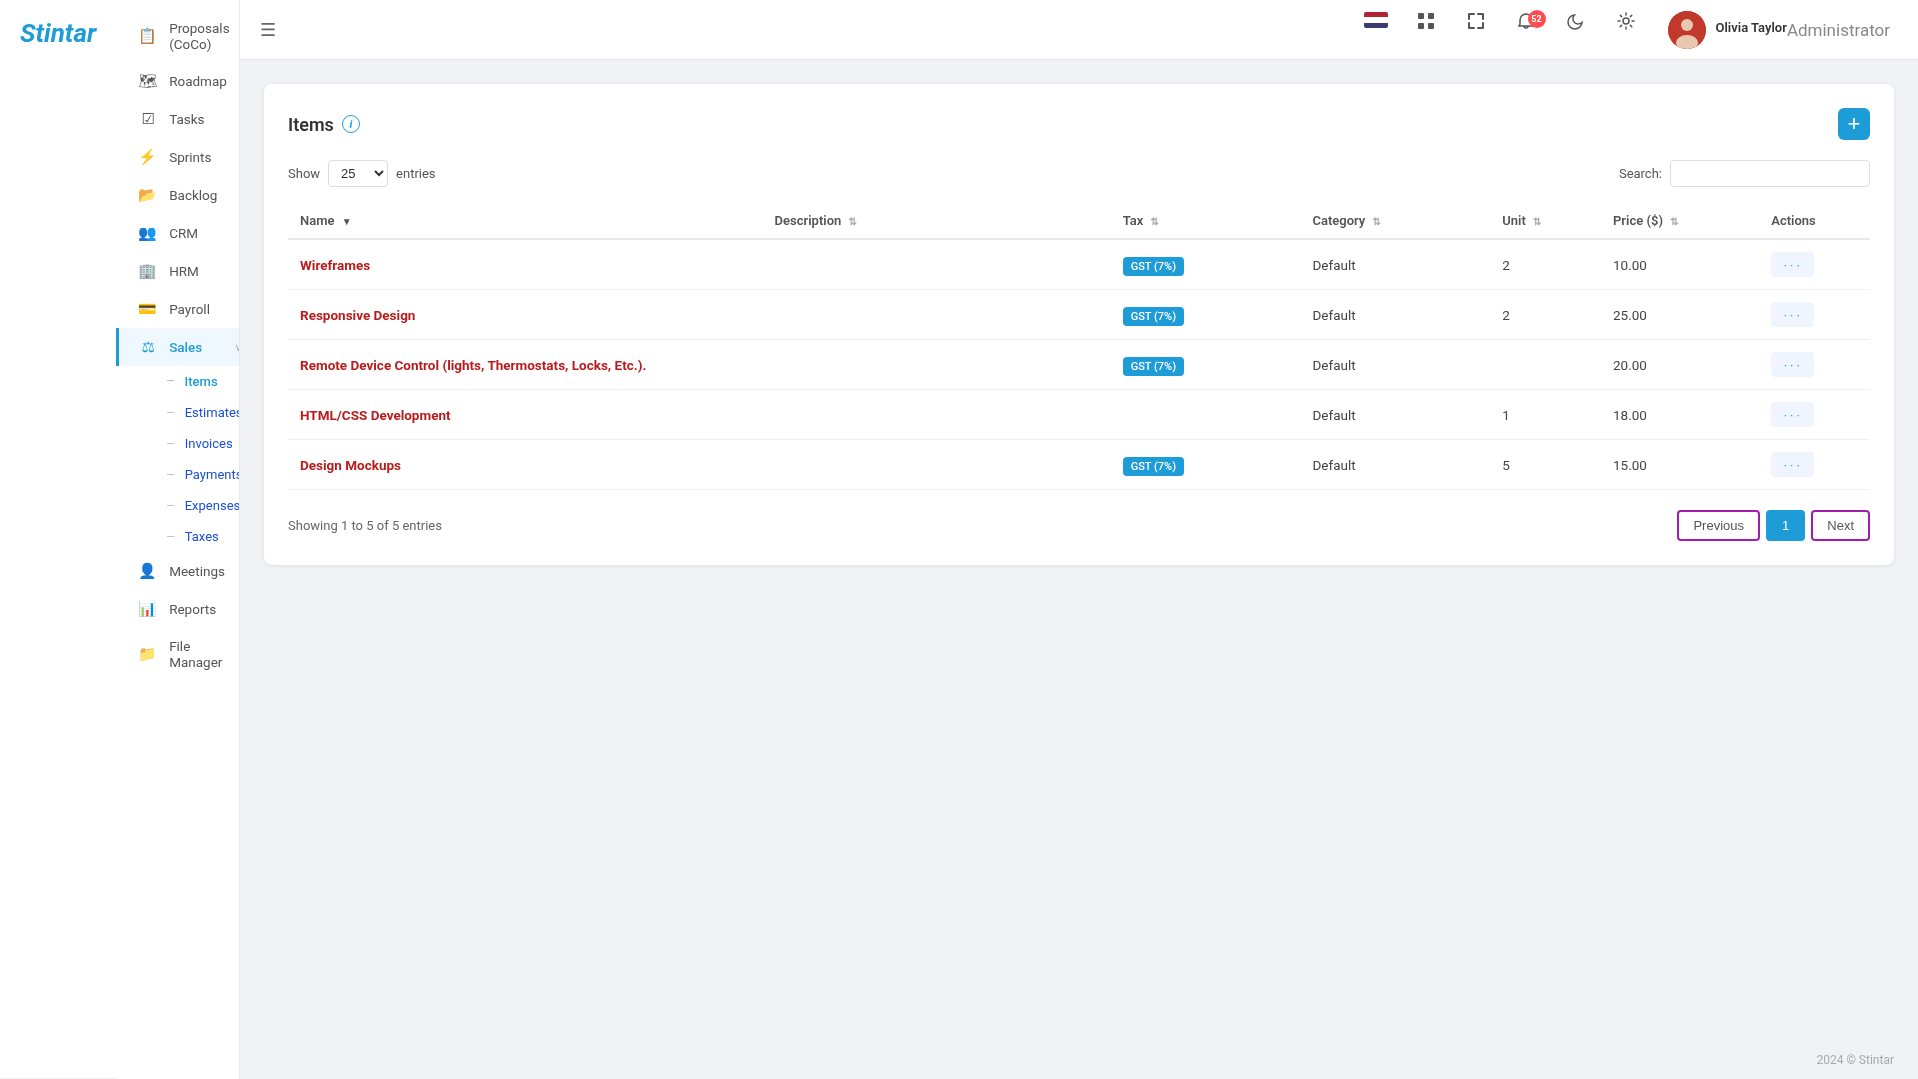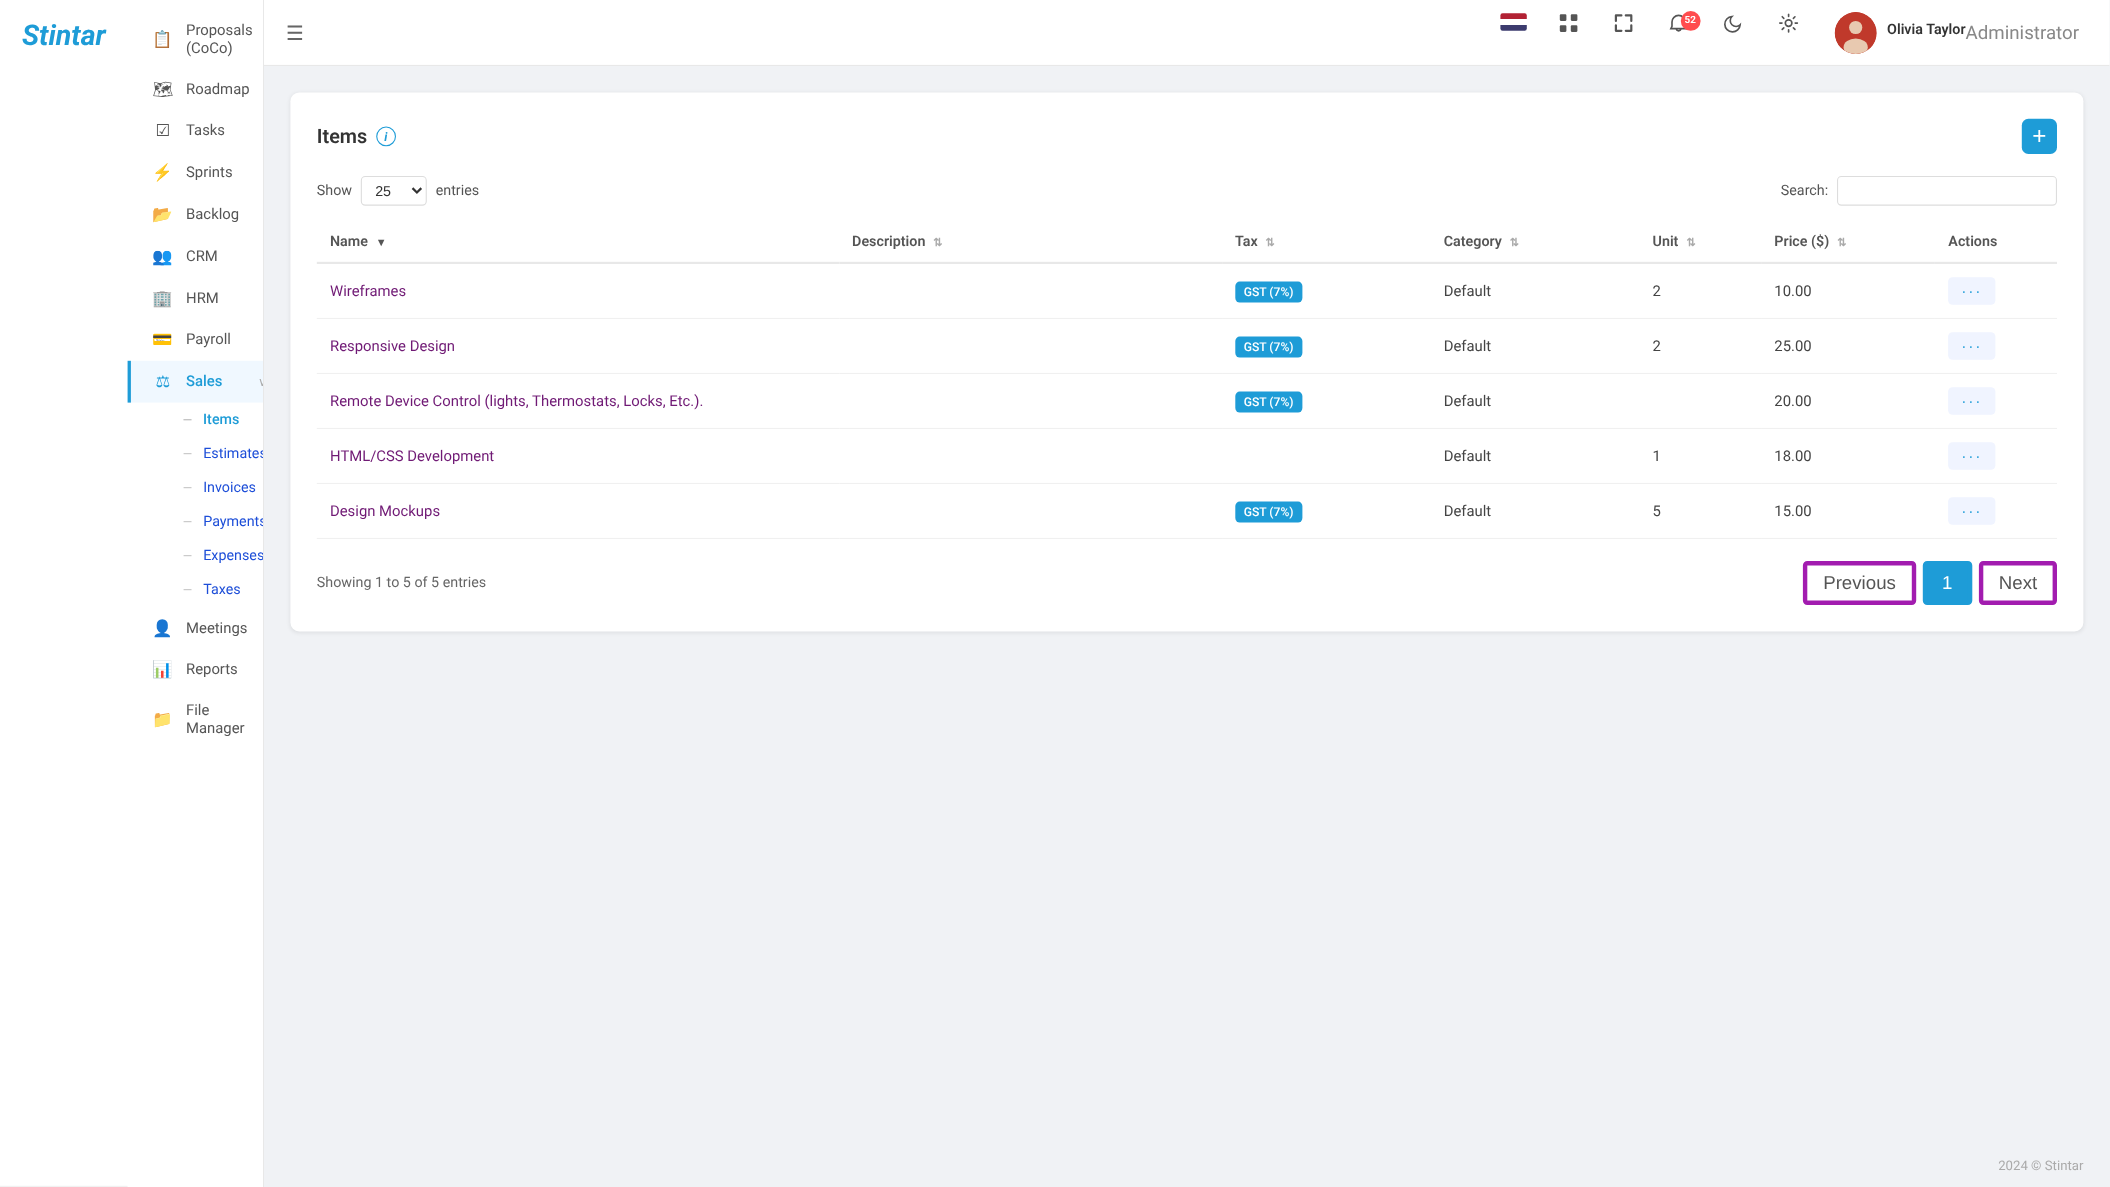--- a/index.html
+++ b/index.html
@@ -52,28 +52,28 @@
     .search-box input { border: 1px solid #ddd; border-radius: 4px; padding: 5px 10px; font-size: 13px; width: 200px; }
 
     
     table { width: 100%; border-collapse: collapse; font-size: 13.5px; }
     thead tr { border-bottom: 2px solid #e8e8e8; }
     th { padding: 10px 12px; text-align: left; font-weight: 600; color: #555; font-size: 13px; white-space: nowrap; }
     th .sort-icon { color: #aaa; font-size: 10px; margin-left: 4px; }
     th .sort-down { color: #555; font-size: 10px; margin-left: 4px; }
     tbody tr { border-bottom: 1px solid #f0f0f0; }
     td { padding: 12px 12px; color: #444; }
-    td.name-col { font-weight: 400; color: #701a75; }
+    td.name-col { font-weight: 700; color: #b91c1c; }
     .gst-badge { background: #1e9cd7; color: #fff; font-size: 11px; padding: 3px 8px; border-radius: 4px; font-weight: 500; }
     .action-btn { background: #f0f4ff; color: #1e9cd7; border: none; padding: 5px 12px; border-radius: 4px; cursor: pointer; font-size: 13px; letter-spacing: 2px; }
 
     
     .pagination-area { display: flex; align-items: center; justify-content: space-between; margin-top: 20px; font-size: 13px; color: #666; }
     .pagination-buttons { display: flex; align-items: center; gap: 6px; }
-    .page-btn { border: 4px solid #a21caf; background: #fff; color: #555; padding: 6px 14px; border-radius: 4px; cursor: pointer; font-size: 17px; }
+    .page-btn { border: 2px solid #a21caf; background: #fff; color: #555; padding: 6px 14px; border-radius: 4px; cursor: pointer; font-size: 13px; }
     .page-btn.active { background: #1e9cd7; color: #fff; border-color: #1e9cd7; }
 
     
     .footer { text-align: right; padding: 12px 24px; font-size: 12px; color: #aaa; }
 
     
     .flag-icon { width: 24px; height: 16px; background: linear-gradient(180deg, #B22234 33%, #fff 33%, #fff 66%, #3C3B6E 66%); border-radius: 2px; display: inline-block; }
   </style>
 </head>
 <body>

